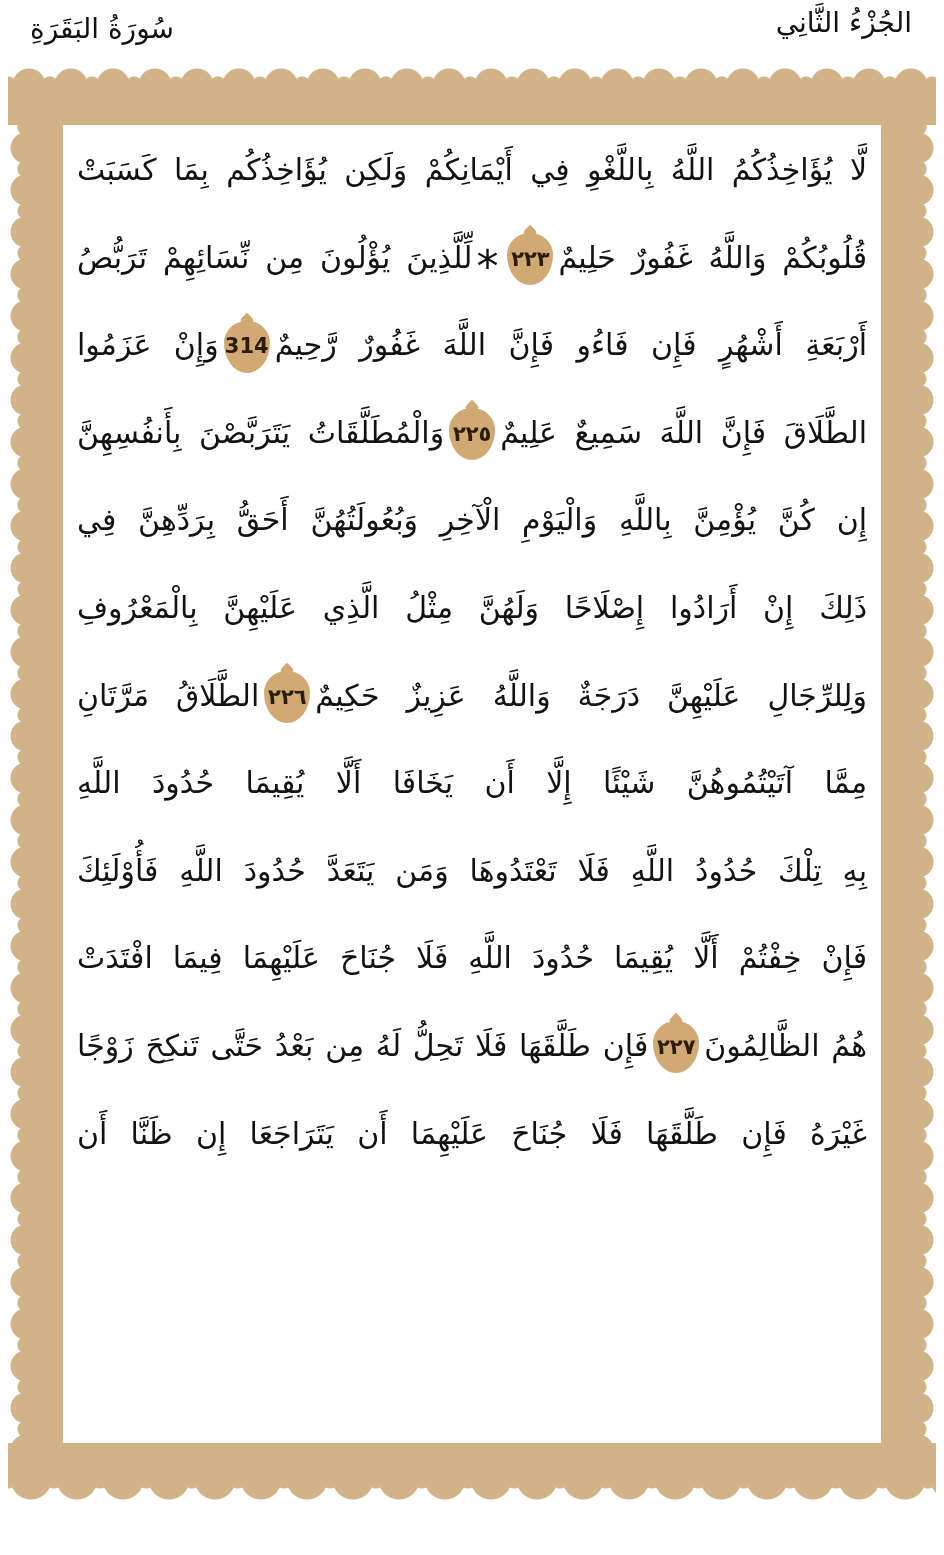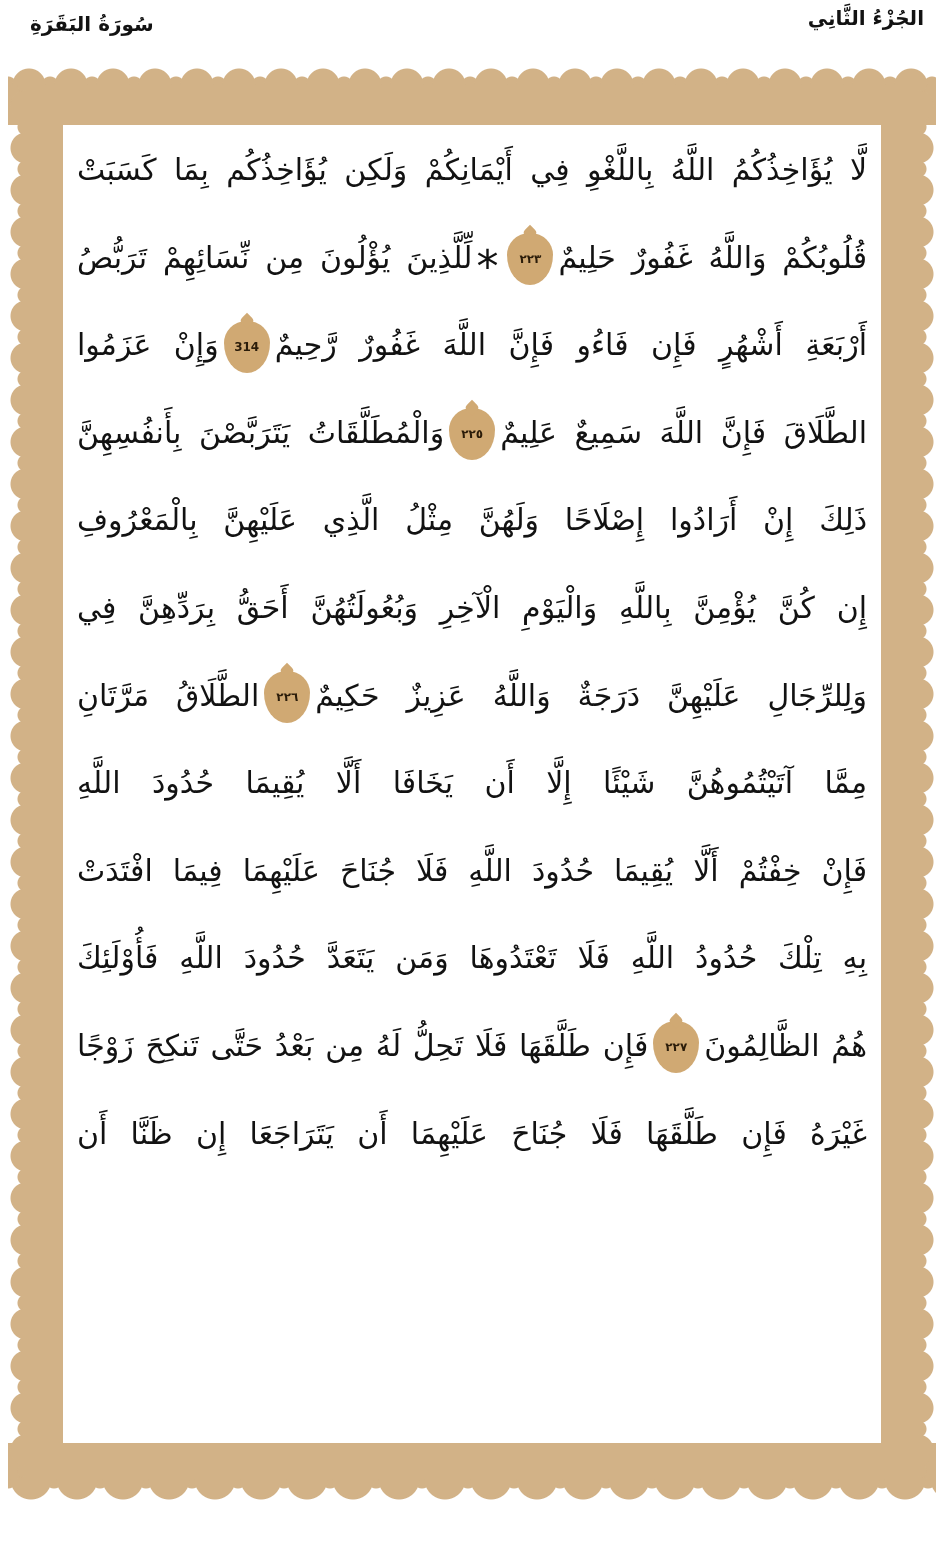--- a/index.html
+++ b/index.html
@@ -8,25 +8,25 @@
     width: 944px; height: 1555px;
     background: #ffffff;
     font-family: "DejaVu Sans", sans-serif;
     color: var(--ink, #111);
     overflow: hidden;
   }
 
   
   .hdr-label {
     position: absolute; top: 6px;
-    font-size: 20px; font-weight: bold;
+    font-size: 28px; font-weight: normal;
     color: var(--ink, #111);
     white-space: nowrap;
   }
-  .hdr-juz   { right: 20px; }
+  .hdr-juz   { right: 32px; }
   .hdr-surah { left: 30px; top: 12px; }
 
   
   .band { position: absolute; background: var(--tan); }
   .band::before { content: ""; position: absolute; }
 
   .band-top { left: 8px; right: 8px; top: 85px; height: 40px; }
   .band-top::before {
     left: 0; right: 0; bottom: 100%; height: 18px;
     background-image:
@@ -92,21 +92,21 @@
   .text-run { white-space: nowrap; }
 
   .ayah-marker {
     display: inline-flex;
     align-items: center;
     justify-content: center;
     width: 46px; height: 52px;
     margin: 0 5px;
     background: var(--marker);
     border-radius: 48% 48% 50% 50% / 42% 42% 58% 58%;
-    font-size: 12px; font-weight: bold;
+    font-size: 21px; font-weight: bold;
     line-height: 1;
     color: #2b1c09;
     vertical-align: middle;
     position: relative;
   }
   .ayah-marker::before {
     content: "";
     position: absolute; top: -6px; left: 50%;
     width: 11px; height: 11px;
     background: var(--marker);
@@ -143,24 +143,24 @@
   <div class="band band-top"></div>
   <div class="band band-bottom"></div>
   <div class="band band-left"></div>
   <div class="band band-right"></div>
 
   <div class="text-area" id="text-area">
       <div class="line"><span class="text-run">لَّا يُؤَاخِذُكُمُ اللَّهُ بِاللَّغْوِ فِي أَيْمَانِكُمْ وَلَكِن يُؤَاخِذُكُم بِمَا كَسَبَتْ</span></div>
       <div class="line"><span class="text-run">قُلُوبُكُمْ وَاللَّهُ غَفُورٌ حَلِيمٌ</span><span class="ayah-marker">٢٢٣</span><span class="rub-mark">*</span><span class="text-run">لِّلَّذِينَ يُؤْلُونَ مِن نِّسَائِهِمْ تَرَبُّصُ</span></div>
       <div class="line"><span class="text-run">أَرْبَعَةِ أَشْهُرٍ فَإِن فَاءُو فَإِنَّ اللَّهَ غَفُورٌ رَّحِيمٌ</span><span class="ayah-marker">314</span><span class="text-run">وَإِنْ عَزَمُوا</span></div>
       <div class="line"><span class="text-run">الطَّلَاقَ فَإِنَّ اللَّهَ سَمِيعٌ عَلِيمٌ</span><span class="ayah-marker">٢٢٥</span><span class="text-run">وَالْمُطَلَّقَاتُ يَتَرَبَّصْنَ بِأَنفُسِهِنَّ</span></div>
+      <div class="line"><span class="text-run">إِن كُنَّ يُؤْمِنَّ بِاللَّهِ وَالْيَوْمِ الْآخِرِ وَبُعُولَتُهُنَّ أَحَقُّ بِرَدِّهِنَّ فِي</span></div>
       <div class="line"><span class="text-run">ذَلِكَ إِنْ أَرَادُوا إِصْلَاحًا وَلَهُنَّ مِثْلُ الَّذِي عَلَيْهِنَّ بِالْمَعْرُوفِ</span></div>
-      <div class="line"><span class="text-run">إِن كُنَّ يُؤْمِنَّ بِاللَّهِ وَالْيَوْمِ الْآخِرِ وَبُعُولَتُهُنَّ أَحَقُّ بِرَدِّهِنَّ فِي</span></div>
       <div class="line"><span class="text-run">وَلِلرِّجَالِ عَلَيْهِنَّ دَرَجَةٌ وَاللَّهُ عَزِيزٌ حَكِيمٌ</span><span class="ayah-marker">٢٢٦</span><span class="text-run">الطَّلَاقُ مَرَّتَانِ</span></div>
       <div class="line"><span class="text-run">مِمَّا آتَيْتُمُوهُنَّ شَيْئًا إِلَّا أَن يَخَافَا أَلَّا يُقِيمَا حُدُودَ اللَّهِ</span></div>
+      <div class="line"><span class="text-run">بِهِ تِلْكَ حُدُودُ اللَّهِ فَلَا تَعْتَدُوهَا وَمَن يَتَعَدَّ حُدُودَ اللَّهِ فَأُوْلَئِكَ</span></div>
       <div class="line"><span class="text-run">فَإِنْ خِفْتُمْ أَلَّا يُقِيمَا حُدُودَ اللَّهِ فَلَا جُنَاحَ عَلَيْهِمَا فِيمَا افْتَدَتْ</span></div>
-      <div class="line"><span class="text-run">بِهِ تِلْكَ حُدُودُ اللَّهِ فَلَا تَعْتَدُوهَا وَمَن يَتَعَدَّ حُدُودَ اللَّهِ فَأُوْلَئِكَ</span></div>
       <div class="line"><span class="text-run">هُمُ الظَّالِمُونَ</span><span class="ayah-marker">٢٢٧</span><span class="text-run">فَإِن طَلَّقَهَا فَلَا تَحِلُّ لَهُ مِن بَعْدُ حَتَّى تَنكِحَ زَوْجًا</span></div>
       <div class="line"><span class="text-run">غَيْرَهُ فَإِن طَلَّقَهَا فَلَا جُنَاحَ عَلَيْهِمَا أَن يَتَرَاجَعَا إِن ظَنَّا أَن</span></div>
     </div>
 
 
 </div>
 
 </body></html>

